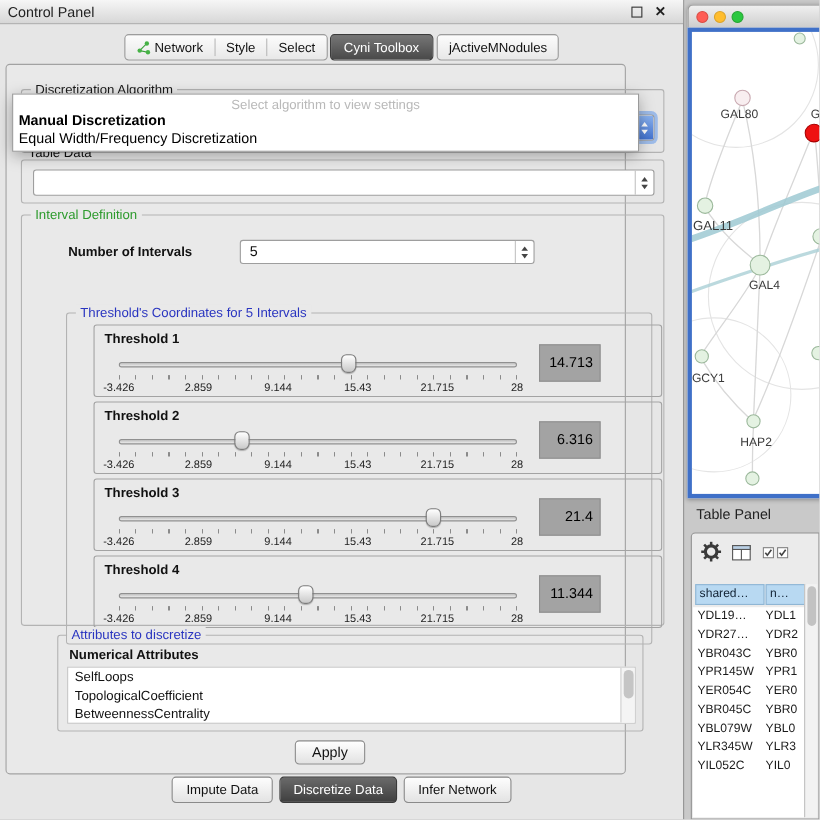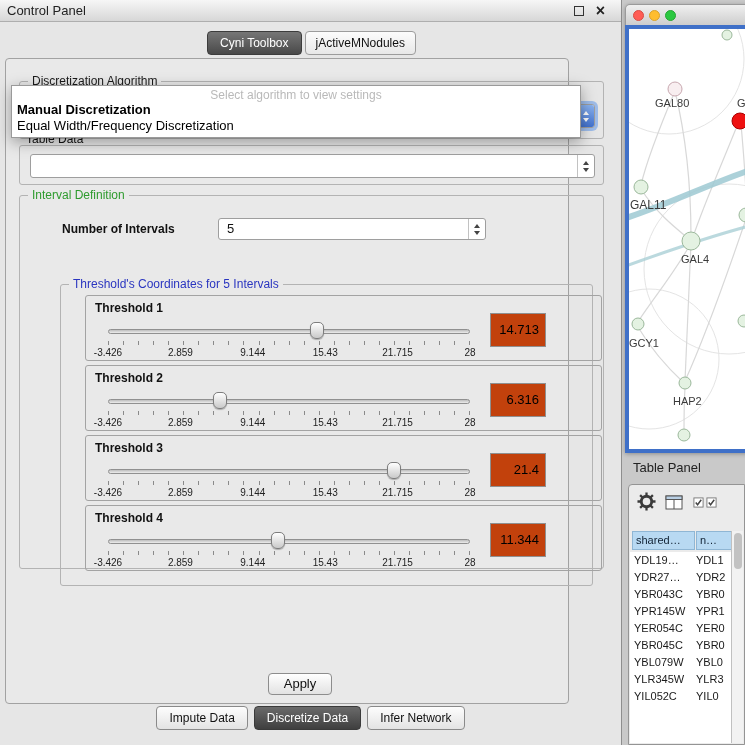--- a/index.html
+++ b/index.html
@@ -50,21 +50,21 @@
   .tlabel { position:absolute; left:9px; top:5px; font-size:12px; font-weight:bold; color:#111; }
   .slider { position:absolute; left:22px; top:20px; width:362px; height:44px; }
   .track { position:absolute; left:0; top:13px; width:100%; height:5px; background:linear-gradient(#bdbdbd,#ededed); border:1px solid #909090; border-radius:3px; }
   .thumb { position:absolute; top:6px; width:14px; height:17px; background:linear-gradient(#ffffff,#c9c9c9); border:1px solid #7d7d7d; border-radius:5px 5px 6px 6px; box-shadow:0 1px 1px rgba(0,0,0,.25); }
   .ticks { position:absolute; left:0; top:25px; width:100%; height:4px;
            background:repeating-linear-gradient(to right,#8a8a8a 0,#8a8a8a 1px,transparent 1px,transparent 15.05px); }
   .scale { position:absolute; left:0; top:31px; width:100%; height:12px; font-size:10px; color:#222; }
   .scale span { position:absolute; transform:translateX(-50%); white-space:nowrap; }
   .scale span:nth-child(1){left:0%} .scale span:nth-child(2){left:20%} .scale span:nth-child(3){left:40%}
   .scale span:nth-child(4){left:60%} .scale span:nth-child(5){left:80%} .scale span:nth-child(6){left:100%}
-  .vbox { position:absolute; left:404px; top:17px; width:56px; height:34px; background:#c2410c; border:1px solid #8f8f8f; font-size:13px; line-height:32px; text-align:right; padding-right:6px; color:#000; }
+  .vbox { position:absolute; left:404px; top:17px; width:56px; height:34px; background:#a3a3a3; border:1px solid #8f8f8f; font-size:13px; line-height:32px; text-align:right; padding-right:6px; color:#000; }
 
   .attr-list { position:absolute; background:#fff; border:1px solid #c6c6c6; overflow:hidden; }
   .attr-item { font-size:12px; line-height:17px; padding-left:6px; color:#111; }
   .attr-scroll { position:absolute; right:0; top:0; bottom:0; width:13px; background:#f4f4f4; border-left:1px solid #cfcfcf; }
   .attr-thumb { position:absolute; left:2px; top:2px; width:9px; height:26px; background:#c5c5c5; border-radius:5px; }
 
   .apply { position:absolute; left:262px; top:614px; width:64px; height:22px; border:1px solid #8d8d8d; border-radius:4px; background:linear-gradient(#ffffff,#e2e2e2); font-size:13px; text-align:center; line-height:20px; color:#111; }
 
   .bottom-tabs { position:absolute; left:0; top:706px; width:100%; display:flex; justify-content:center; gap:6px; }
   .btab { font-size:12px; padding:4px 12px; border:1px solid #8a8a8a; border-radius:4px; background:linear-gradient(#fdfdfd,#e3e3e3); color:#111; white-space:nowrap; }
@@ -113,20 +113,40 @@
 
   <div class="control-panel">
 
     <div class="titlebar">
       <span class="title">Control Panel</span>
       <span class="win-min"></span>
       <span class="win-close">×</span>
     </div>
 
     <div class="top-tabs">
+      <div class="tab-strip">
+        <div class="tab">
+          <svg width="13" height="13" viewBox="0 0 13 13">
+            <line x1="3" y1="9" x2="9.5" y2="2.5" stroke="#3aa03a" stroke-width="1"></line>
+            <line x1="3" y1="9" x2="10.5" y2="10.5" stroke="#3aa03a" stroke-width="1"></line>
+            <circle cx="3" cy="9" r="2" fill="#46b246"></circle>
+            <circle cx="9.5" cy="2.5" r="2" fill="#46b246"></circle>
+            <circle cx="10.5" cy="10.5" r="2" fill="#46b246"></circle>
+          </svg>
+          <span>Network</span>
+        </div>
+        <div class="tab-sep"></div>
+        <div class="tab">
+          <span>Style</span>
+        </div>
+        <div class="tab-sep"></div>
+        <div class="tab">
+          <span>Select</span>
+        </div>
+      </div>
       <div class="tab dark">
         <span>Cyni Toolbox</span>
       </div>
       <div class="tab boxed">
         <span>jActiveMNodules</span>
       </div>
     </div>
 
     <div class="content">
 
@@ -238,20 +258,32 @@
                 <span>15.43</span>
                 <span>21.715</span>
                 <span>28</span>
               </div>
             </div>
             <div class="vbox">11.344</div>
           </div>
         </div>
       </div>
 
+      <div class="gbox" style="left:46px; top:518px; width:533px; height:88px;">
+        <span class="legend blue">Attributes to discretize</span>
+        <div class="plain-label bold" style="left:10px; top:10px;">Numerical Attributes</div>
+        <div class="attr-list" style="left:8px; top:28px; width:517px; height:52px;">
+          <div class="attr-item">SelfLoops</div>
+          <div class="attr-item">TopologicalCoefficient</div>
+          <div class="attr-item">BetweennessCentrality</div>
+          <div class="attr-scroll">
+            <div class="attr-thumb"></div>
+          </div>
+        </div>
+      </div>
 
       <div class="apply">Apply</div>
     </div>
 
     <div class="bottom-tabs">
       <div class="btab">Impute Data</div>
       <div class="btab selected">Discretize Data</div>
       <div class="btab">Infer Network</div>
     </div>
   </div>

